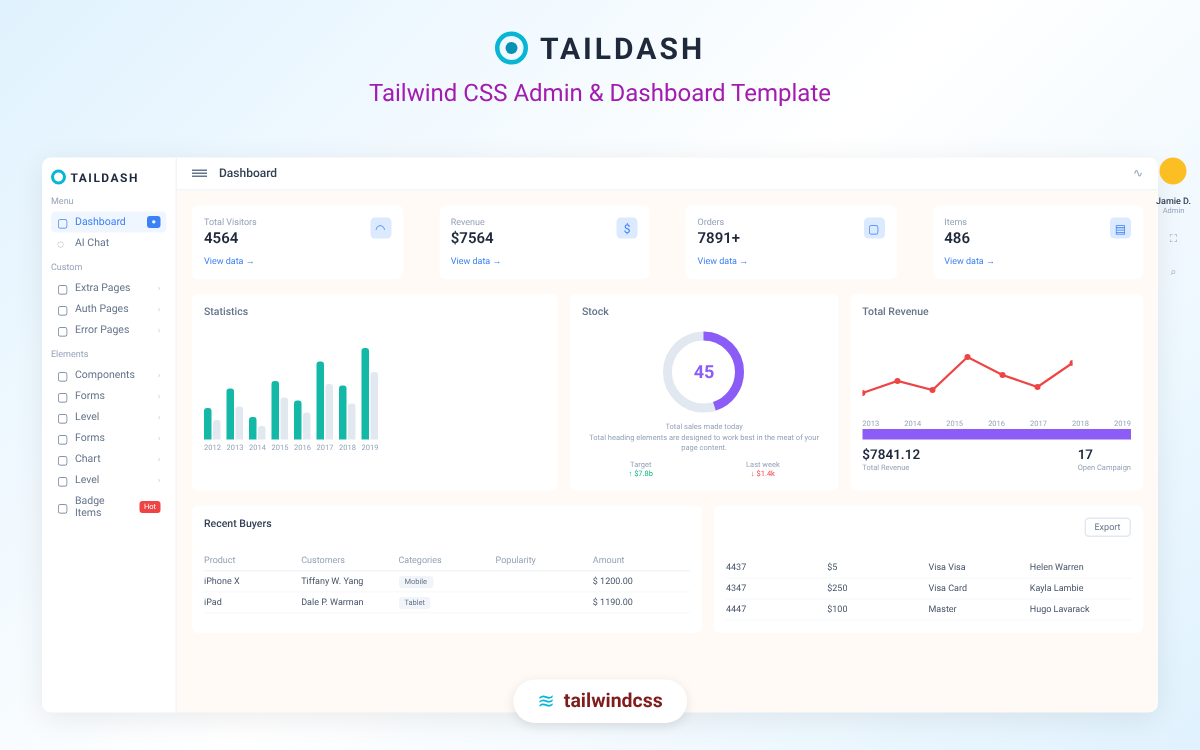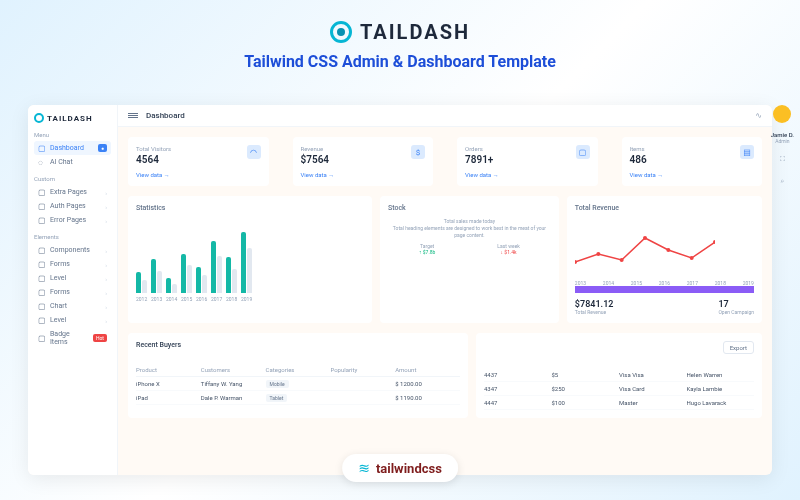--- a/index.html
+++ b/index.html
@@ -2,21 +2,21 @@
 <html><head>
 <meta charset="utf-8">
 <style>
 *{margin:0;padding:0;box-sizing:border-box;font-family:-apple-system,BlinkMacSystemFont,'Segoe UI',Roboto,sans-serif}
 body{background:linear-gradient(135deg,#e0f2fe 0%,#ffffff 50%,#e0f2fe 100%);width:800px;height:500px;overflow:hidden;position:relative}
 .hero{text-align:center;padding:20px 0 12px}
 .logo-row{display:flex;align-items:center;justify-content:center;gap:8px;margin-bottom:8px}
 .logo-icon{width:22px;height:22px;border-radius:50%;border:3px solid #06b6d4;display:flex;align-items:center;justify-content:center}
 .logo-dot{width:8px;height:8px;border-radius:50%;background:#0891b2}
 .logo-text{font-size:20px;font-weight:700;letter-spacing:2px;color:#1e293b}
-.subtitle{font-size:16px;color:#1d4ed8;font-weight:700}
+.subtitle{font-size:16px;color:#a21caf;font-weight:400}
 .app{position:absolute;top:105px;left:28px;right:28px;background:#fffaf5;border-radius:6px;box-shadow:0 4px 20px rgba(0,0,0,0.08);display:flex;font-size:8px;overflow:hidden;height:370px}
 .sidebar{width:90px;background:#fff;border-right:1px solid #f1f5f9;padding:8px 6px}
 .sb-logo{display:flex;align-items:center;gap:3px;margin-bottom:8px}
 .sb-logo-icon{width:10px;height:10px;border-radius:50%;border:2px solid #06b6d4}
 .sb-logo-text{font-size:8px;font-weight:700;letter-spacing:1px;color:#1e293b}
 .sb-section{margin-bottom:6px}
 .sb-head{font-size:6px;color:#94a3b8;margin-bottom:3px;text-transform:none}
 .sb-item{display:flex;align-items:center;gap:4px;padding:3px 4px;border-radius:3px;color:#64748b;cursor:pointer;position:relative}
 .sb-item.active{background:#eff6ff;color:#3b82f6}
 .sb-icon{width:8px;height:8px;display:inline-block}
@@ -252,20 +252,26 @@
               <div class="x-lbl">2014</div>
               <div class="x-lbl">2015</div>
               <div class="x-lbl">2016</div>
               <div class="x-lbl">2017</div>
               <div class="x-lbl">2018</div>
               <div class="x-lbl">2019</div>
             </div>
           </div>
           <div class="chart-card" style="flex:1">
 <div class="chart-title">Stock</div>
+<div class="donut">
+<svg width="60" height="60">
+                <circle cx="30" cy="30" r="24" fill="none" stroke="#e2e8f0" stroke-width="6"></circle>
+                <circle cx="30" cy="30" r="24" fill="none" stroke="#8b5cf6" stroke-width="6" stroke-dasharray="150.79644737231007" stroke-dashoffset="82.93804605477054"></circle>
+              </svg>
+<div class="donut-val">45</div></div>
 <div class="donut-cap">Total sales made today<br>Total heading elements are designed to work best in the meat of your page content.</div>
 <div class="donut-meta">
               <div class="meta-col">
                 <div class="meta-lbl">Target</div>
                 <div class="meta-up">↑ $7.8b</div>
               </div>
               <div class="meta-col">
                 <div class="meta-lbl">Last week</div>
                 <div class="meta-dn">↓ $1.4k</div>
               </div>

